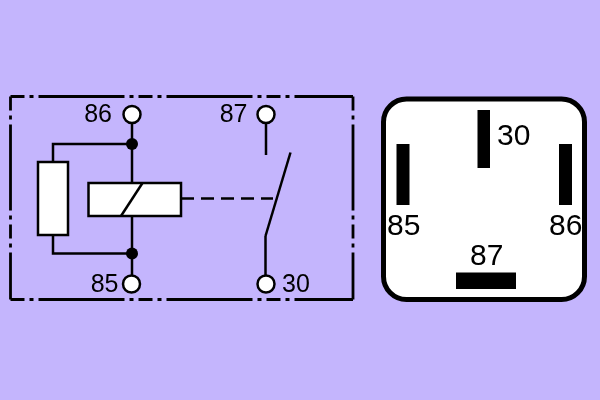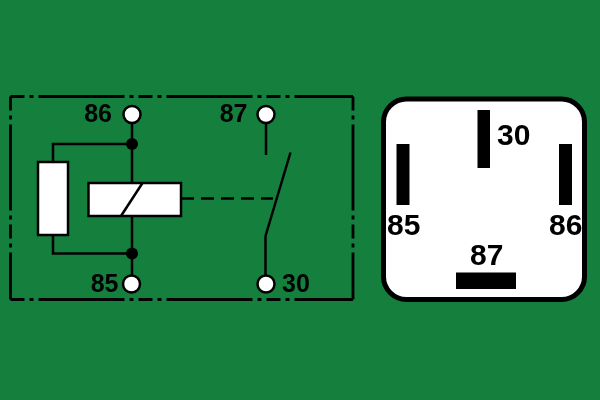--- a/index.html
+++ b/index.html
@@ -7,22 +7,21 @@
     padding: 0;
     width: 600px;
     height: 400px;
     background: #ffffff;
     overflow: hidden;
   }
   .stage {
     position: relative;
     width: 600px;
     height: 400px;
-    background: #15803d;
-    font-weight: bold;
+    background: #c4b5fd;
   }
   svg { display: block; }
   .lbl {
     font-family: "Liberation Sans", "DejaVu Sans", sans-serif;
     font-size: 25px;
     fill: #000000;
   }
   .lbl-lg {
     font-family: "Liberation Sans", "DejaVu Sans", sans-serif;
     font-size: 30px;

